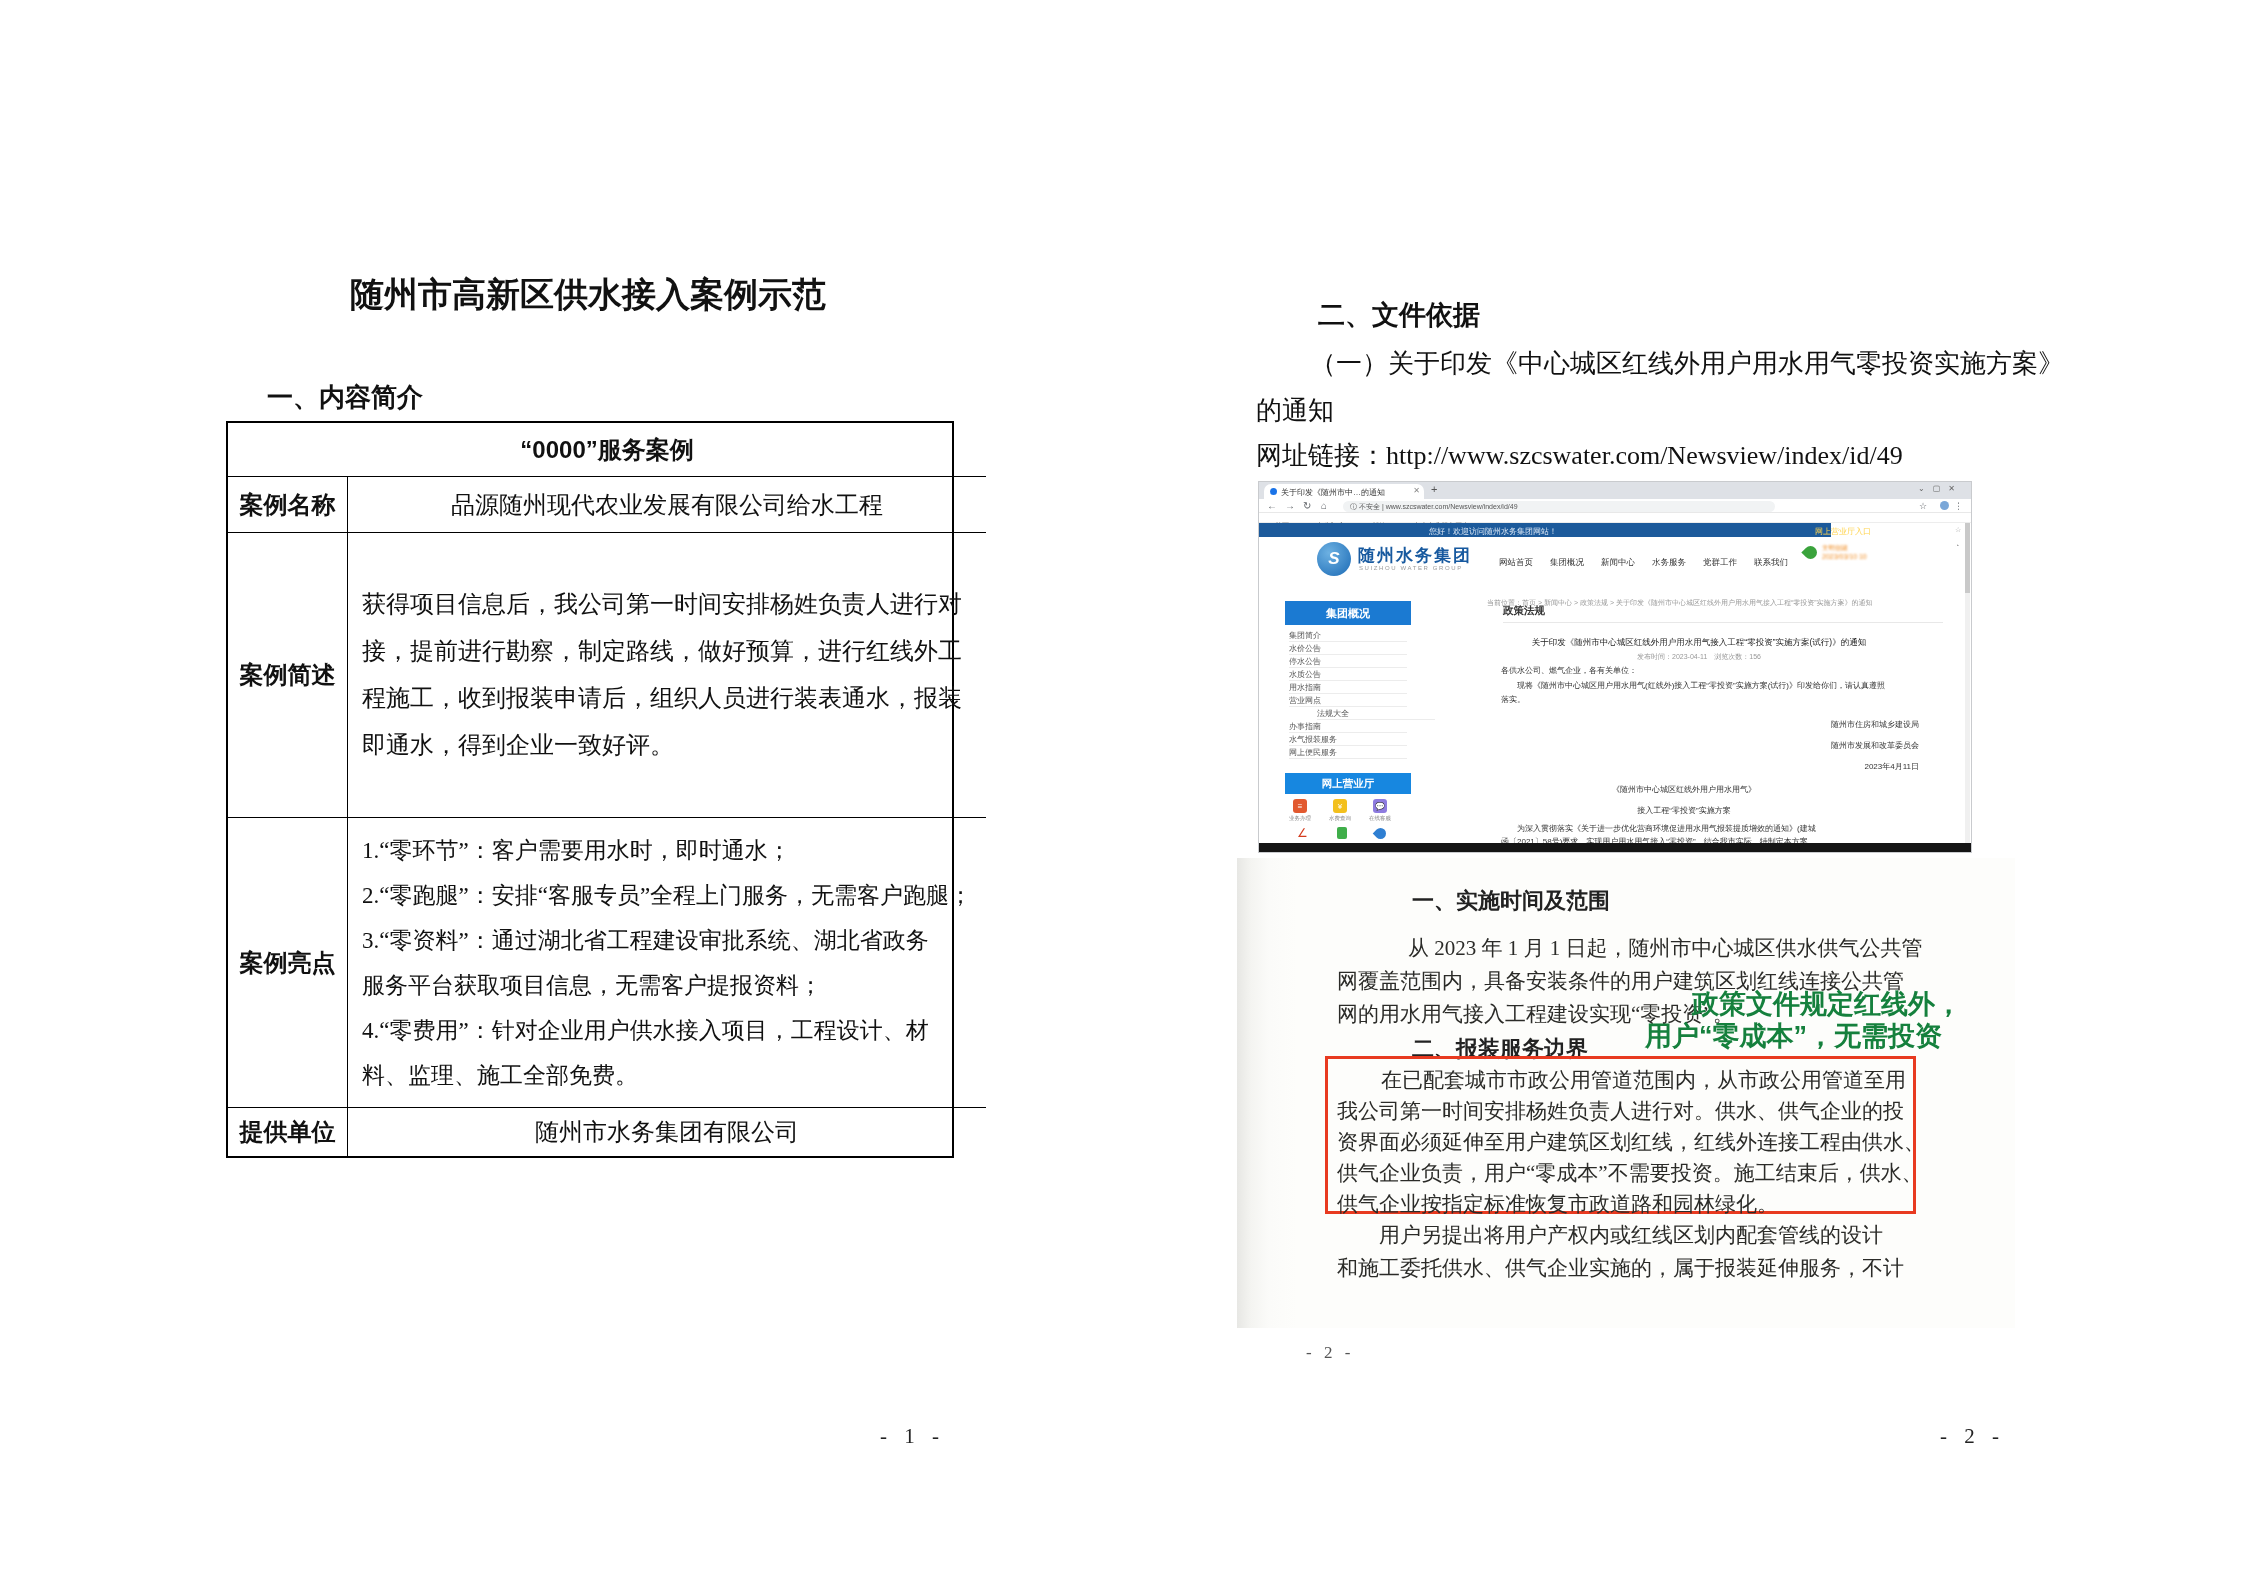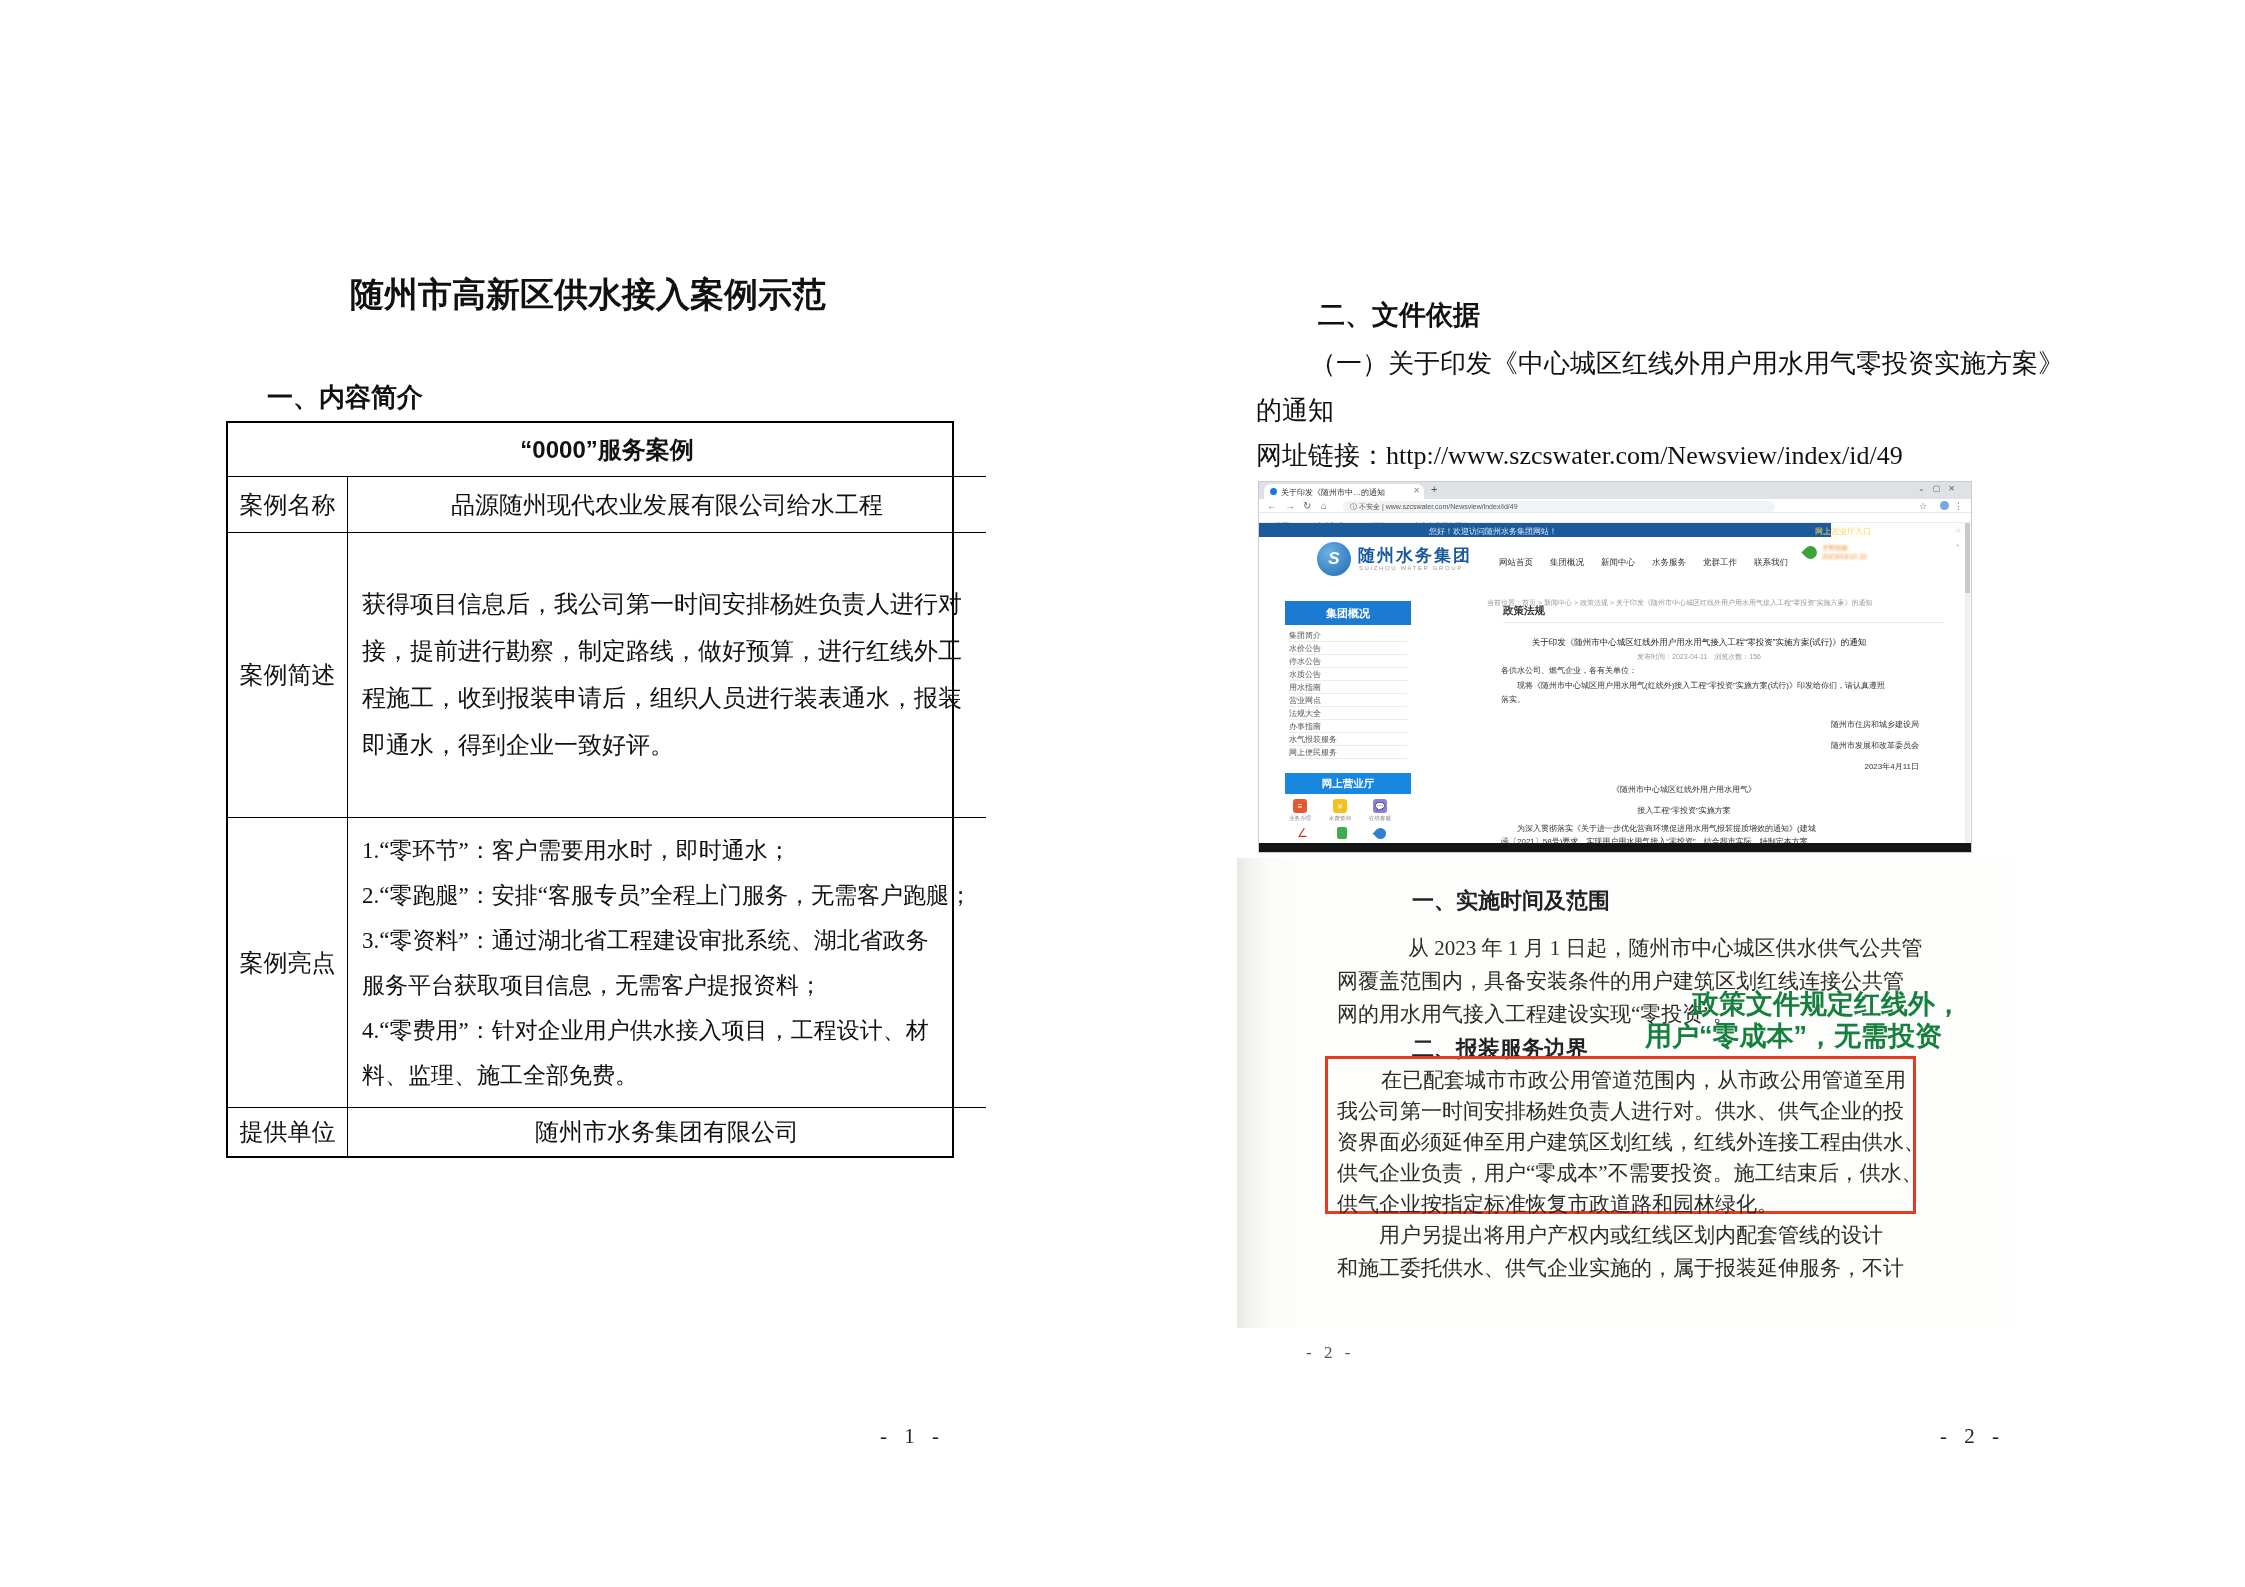--- a/index.html
+++ b/index.html
@@ -10,21 +10,21 @@
   .sans{font-family:"Liberation Sans",sans-serif;}
   .b{font-weight:700;}
   .nw{white-space:nowrap;}
   .ctr{text-align:center;}
 
   
   .tbl{display:grid;grid-template-columns:120px 1fr;grid-template-rows:53px 56px 285px 290px 49px;
        width:724px;border:2px solid #000;background:#fff;}
   .cell{border-top:1px solid #000;display:flex;align-items:center;justify-content:center;}
   .cell.first{border-top:none;}
-  .cell.lblc{border-right:1px solid #000;font-weight:400;font-size:24px;}
+  .cell.lblc{border-right:1px solid #000;font-weight:700;font-size:24px;}
   .cell.hdrc{grid-column:1/3;font-weight:700;font-size:24px;}
   .cell.body{flex-direction:column;align-items:flex-start;padding:0 14px;justify-content:center;}
   .ln24{font-size:24px;line-height:47px;white-space:nowrap;}
   .ln23{font-size:23px;line-height:45px;white-space:nowrap;}
   .cellcenter{font-size:24px;}
 
   .footerpg{font-family:"Liberation Serif",serif;font-size:21px;letter-spacing:6px;color:#222;}
 
   
   .scanbg{background:linear-gradient(90deg,#e7e7e4 0px,#f4f4f1 14px,#fbfbf9 32px,#fdfdfb 60px,#fdfdfb 100%);}
@@ -192,21 +192,21 @@
 
     <div class="abs crumb bz">当前位置：首页 &gt; 新闻中心 &gt; 政策法规 &gt; 关于印发《随州市中心城区红线外用户用水用气接入工程“零投资”实施方案》的通知</div>
 
     <div class="abs sbsel">集团概况</div>
     <div class="abs sbitem bz" style="top:147px;">集团简介</div>
     <div class="abs sbitem bz" style="top:160px;">水价公告</div>
     <div class="abs sbitem bz" style="top:173px;">停水公告</div>
     <div class="abs sbitem bz" style="top:186px;">水质公告</div>
     <div class="abs sbitem bz" style="top:199px;">用水指南</div>
     <div class="abs sbitem bz" style="top:212px;">营业网点</div>
-    <div class="abs sbitem bz" style="top:225px;">法规大全</div>
+    <div class="abs sbitem bz" style="top:225px;margin-left:28px;">法规大全</div>
     <div class="abs sbitem bz" style="top:238px;">办事指南</div>
     <div class="abs sbitem bz" style="top:251px;">水气报装服务</div>
     <div class="abs sbitem bz" style="top:264px;">网上便民服务</div>
 
     <div class="abs svcbtn">网上营业厅</div>
     <div class="abs qicon" style="left:34px;background:#e2592f;">≡</div>
     <div class="abs qicon" style="left:74px;background:#f3c01d;">¥</div>
     <div class="abs qicon" style="left:114px;background:#8d7bdf;">💬</div>
     <div class="abs qcap bz" style="left:24px;">业务办理</div>
     <div class="abs qcap bz" style="left:64px;">水费查询</div>

